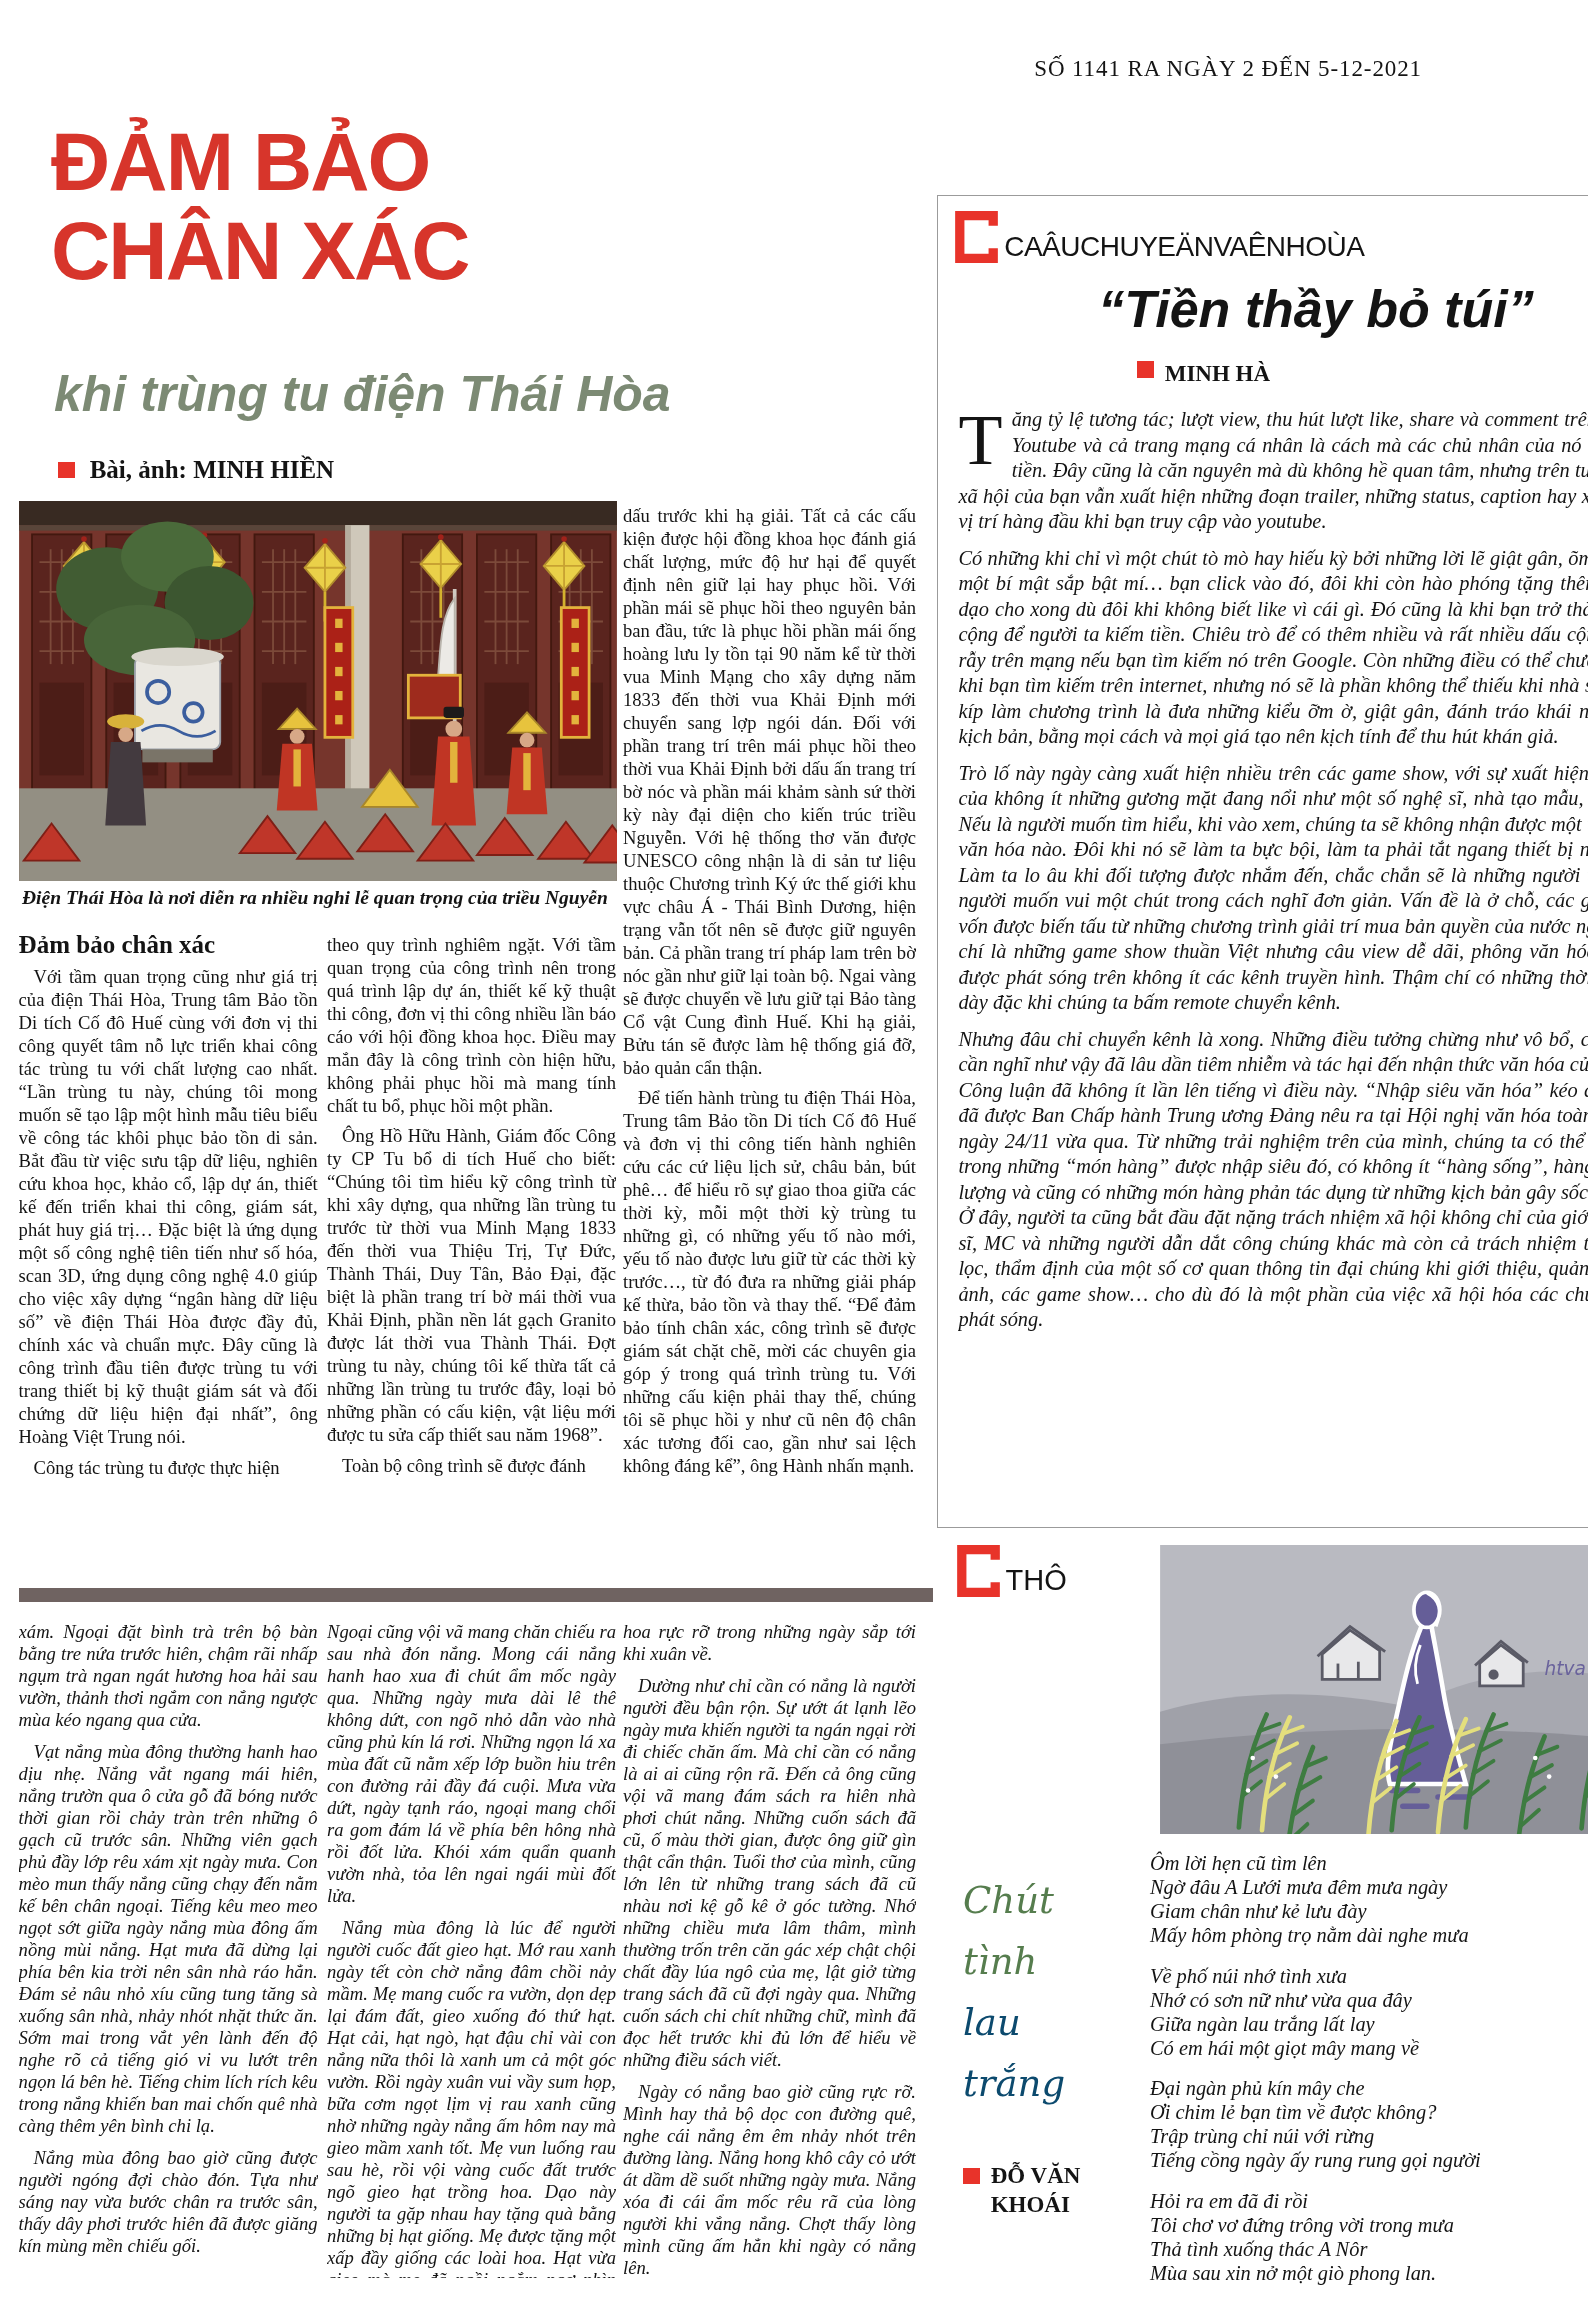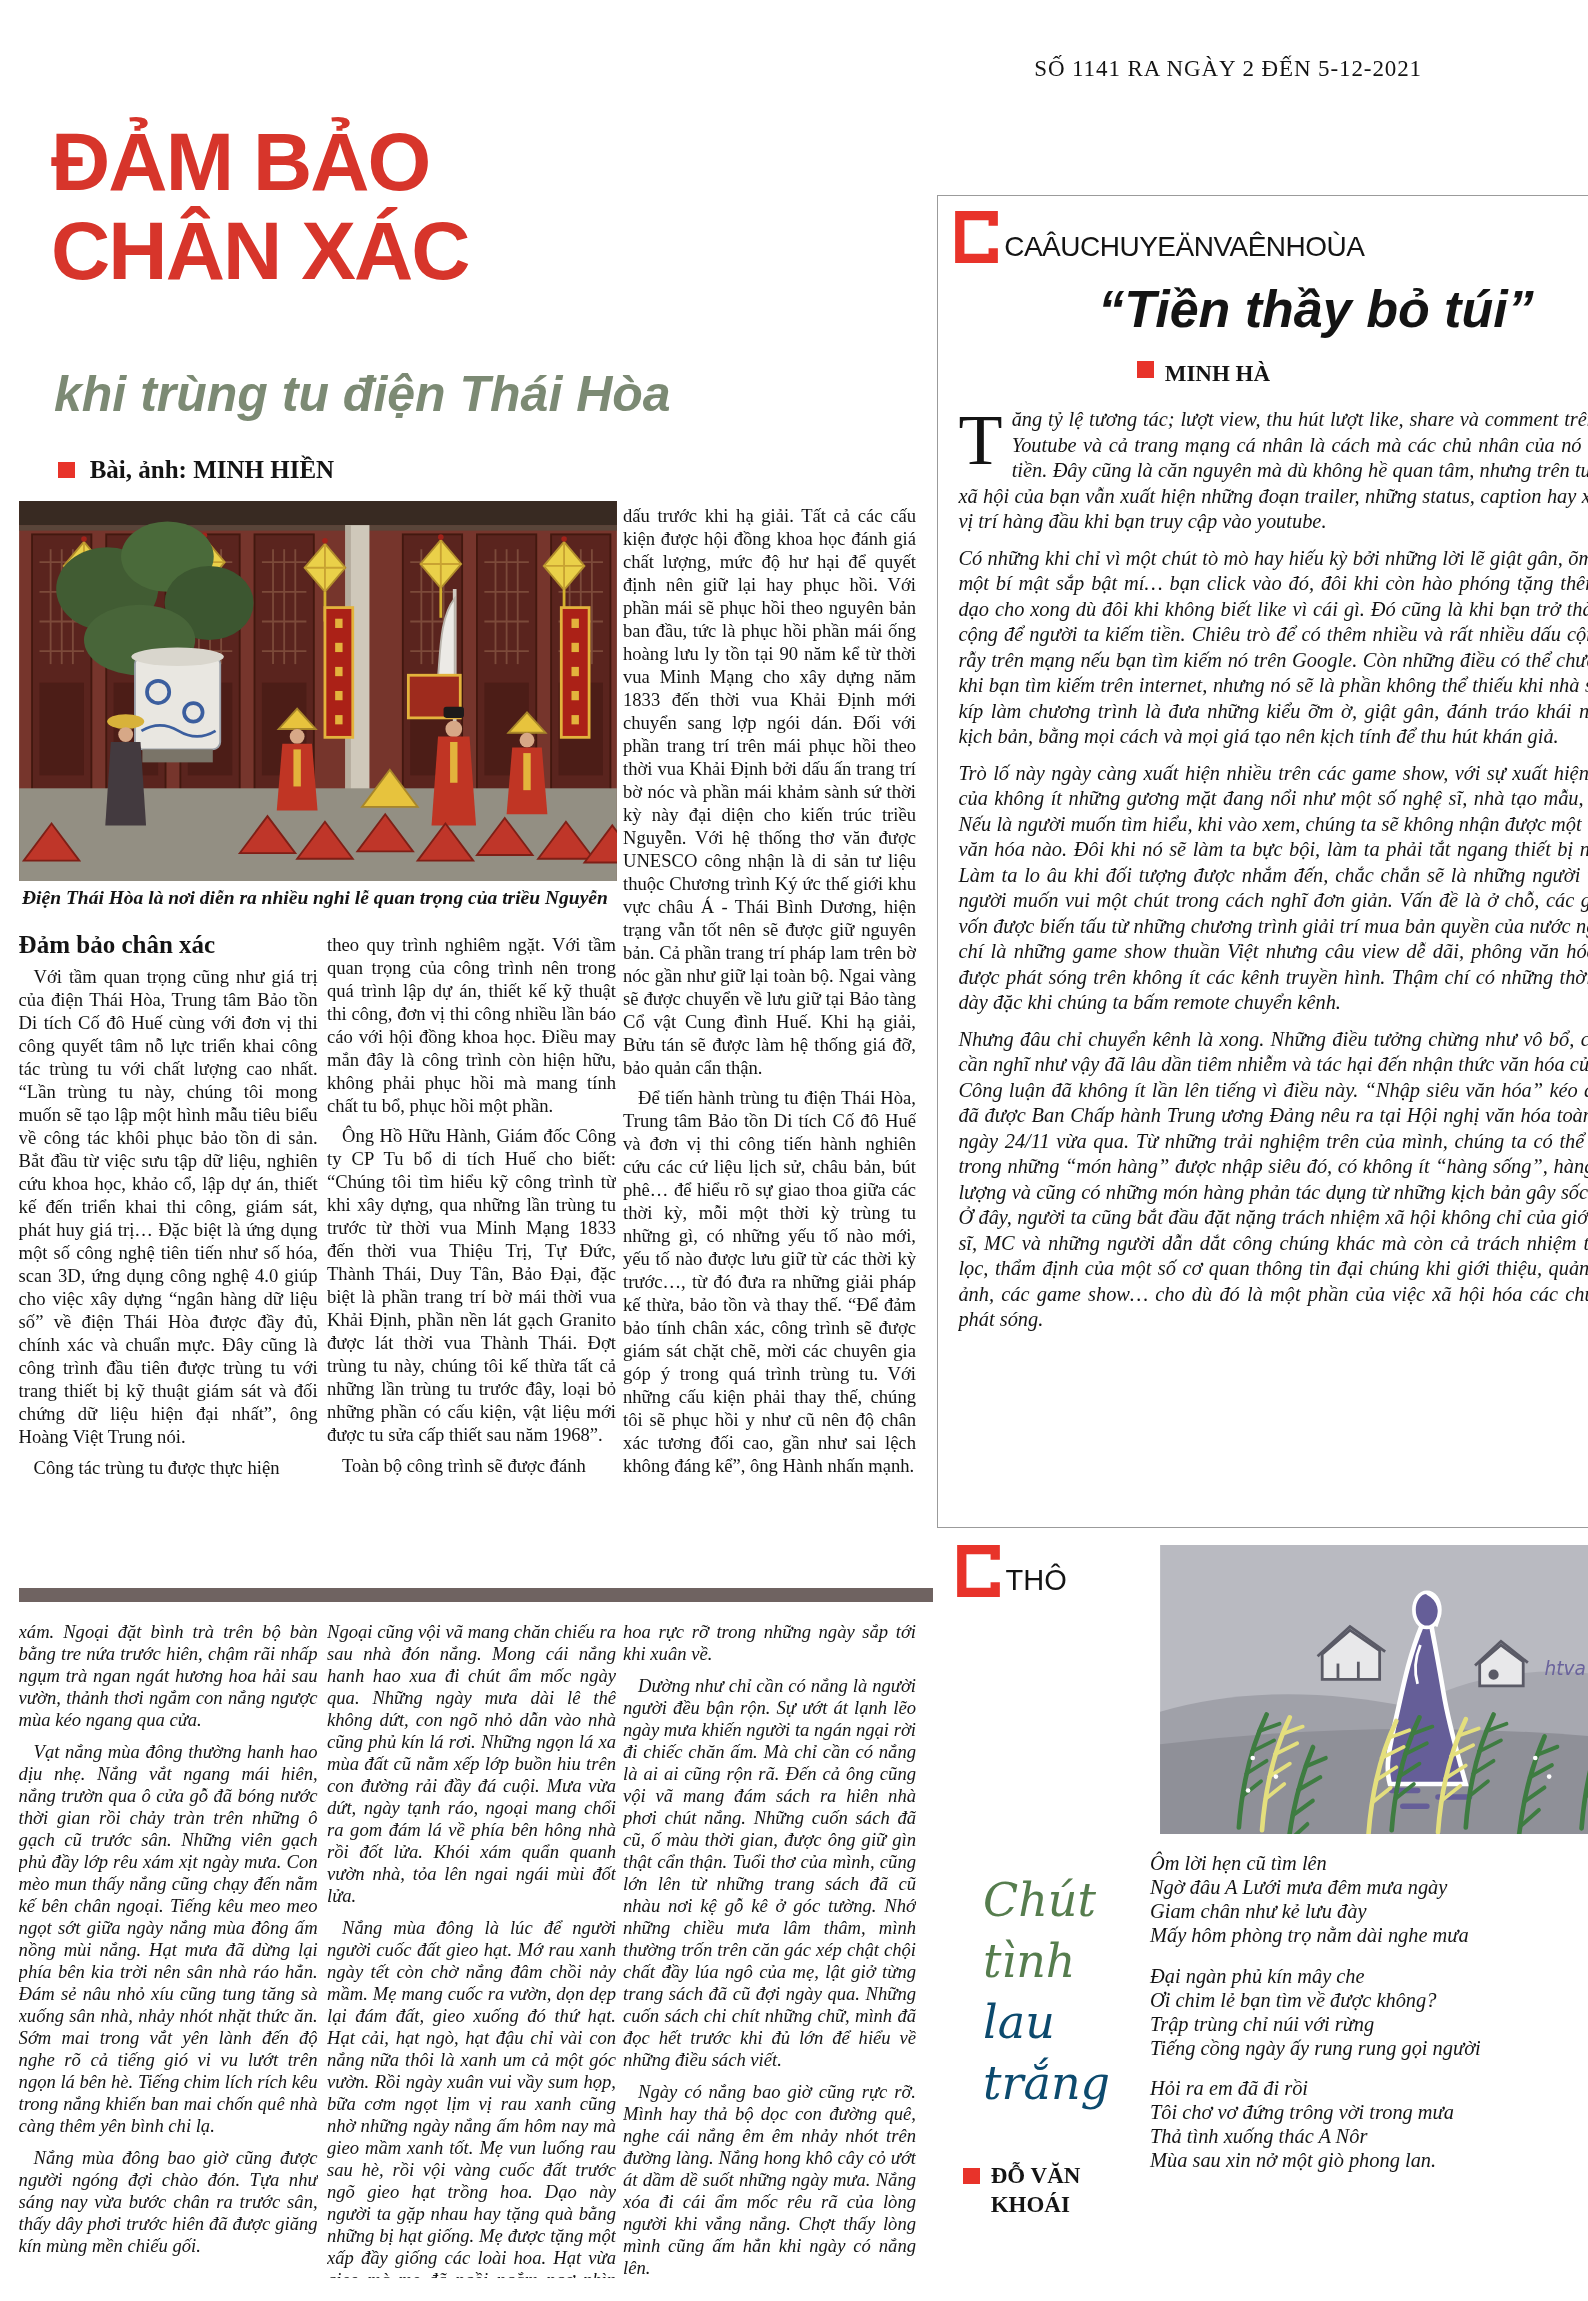--- a/index.html
+++ b/index.html
@@ -50,21 +50,21 @@
               font-style:italic; font-size:20.4px; line-height:25.5px; text-align:justify; }
   .box-body p { margin:0 0 11px; }
   .dropcap { float:left; font-style:normal; font-size:72px; line-height:58px;
              padding:3.7px 9.3px 0 0; }
 
   .poetry-kicker { position:absolute; left:957px; top:1545px; display:flex; align-items:flex-end;
                    gap:5.6px; font-family:"Liberation Sans",sans-serif; font-size:29px; }
   .illustration { position:absolute; left:1160px; top:1545px; width:468px; height:289px; }
 
   .poem-title { position:absolute; left:963px; top:1870px; font-family:"DejaVu Serif",serif;
-                font-style:italic; font-size:46px; line-height:61px;margin-left:20px; }
+                font-style:italic; font-size:37px; line-height:61px; }
   .poem-title p { margin:0; }
   .poem-title p:nth-child(1), .poem-title p:nth-child(2) { color:#567d4e; }
   .poem-title p:nth-child(3), .poem-title p:nth-child(4) { color:#0c4a6e; }
 
   .poem-author { position:absolute; left:963px; top:2161px; font-size:23px; font-weight:bold;
                  line-height:29px; display:flex; gap:11px; }
   .poem-author .redsq { margin-top:6.5px; }
 
   .poem { position:absolute; left:1150px; top:1851px; width:422px;
           font-style:italic; font-size:20.4px; line-height:24px; }
@@ -334,20 +334,24 @@
       <div>ĐỖ VĂN</div>
       <div>KHOÁI</div>
     </span>
   </div>
 
   <div class="poem">
       <p>Ôm lời hẹn cũ tìm lên
 Ngờ đâu A Lưới mưa đêm mưa ngày
 Giam chân như kẻ lưu đày
 Mấy hôm phòng trọ nằm dài nghe mưa</p>
+      <p>Về phố núi nhớ tình xưa
+Nhớ có sơn nữ như vừa qua đây
+Giữa ngàn lau trắng lất lay
+Có em hái một giọt mây mang về</p>
       <p>Đại ngàn phủ kín mây che
 Ơi chim lẻ bạn tìm về được không?
 Trập trùng chỉ núi với rừng
 Tiếng cồng ngày ấy rung rung gọi người</p>
       <p>Hỏi ra em đã đi rồi
 Tôi chơ vơ đứng trông vời trong mưa
 Thả tình xuống thác A Nôr
 Mùa sau xin nở một giò phong lan.</p>
     </div>
 

